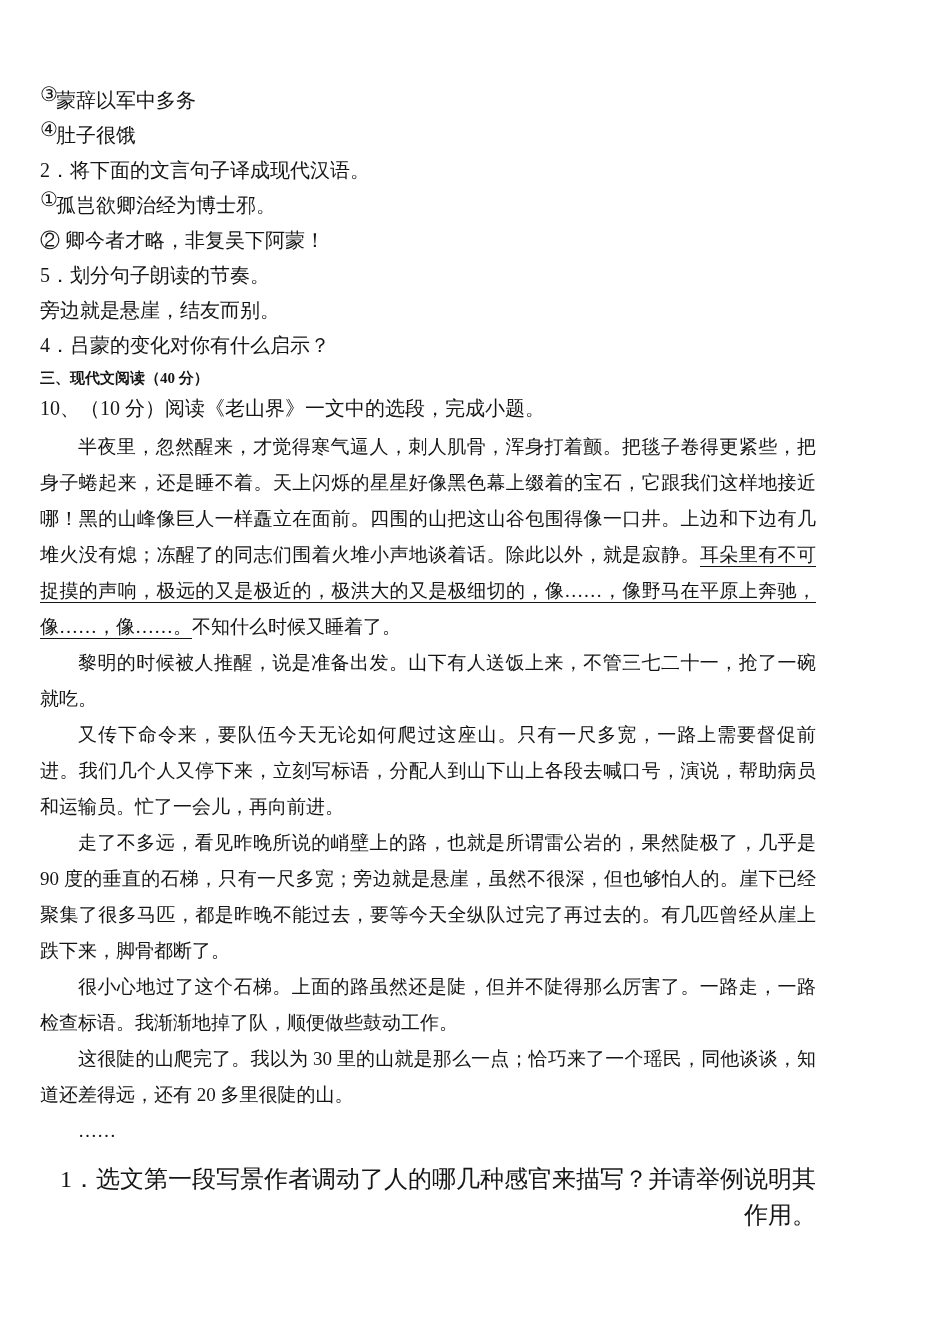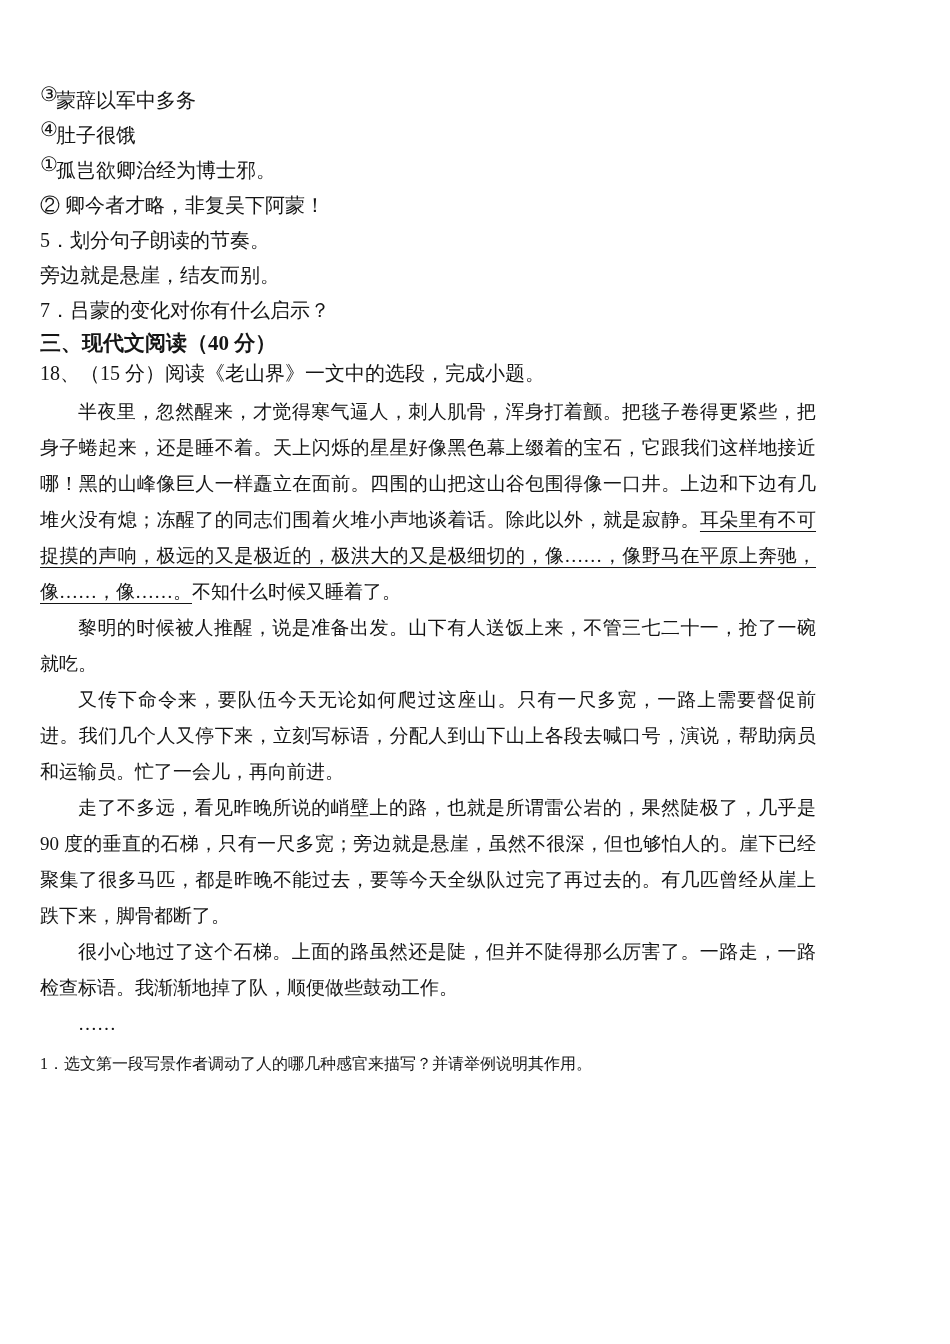--- a/index.html
+++ b/index.html
@@ -29,21 +29,21 @@
     white-space: nowrap;
   }
   .circ {
     display: inline-block;
     position: relative;
     top: -6px;
     margin-right: -2px;
   }
   
   .sec-title {
-    font-size: 21px;
+    font-size: 15px;
     font-weight: bold;
     line-height: 31px;
   }
   .intro {
     font-size: 20px;
     line-height: 28px;
   }
   
   .passage {
     margin-top: 7px;
@@ -55,49 +55,52 @@
     text-align: justify;
     text-indent: 2em;
   }
   .u-seg {
     text-decoration: underline;
     text-underline-offset: 5px;
     text-decoration-thickness: 1px;
   }
   
   .question {
-    margin-top: 4px;
-    font-size: 16px;
+    margin-top: 12px;
+    font-size: 24px;
     line-height: 36px;
+    text-align: right;
   }
 </style>
 </head>
 <body>
 
 <div class="page">
 
   <section class="wenyan">
     <div class="line"><span class="circ">③</span><span>蒙辞以军中多务</span></div>
     <div class="line"><span class="circ">④</span><span>肚子很饿</span></div>
+    <div class="line">2．将下面的文言句子译成现代汉语。</div>
     <div class="line"><span class="circ">①</span><span>孤岂欲卿治经为博士邪。</span></div>
     <div class="line">② 卿今者才略，非复吴下阿蒙！</div>
     <div class="line">5．划分句子朗读的节奏。</div>
     <div class="line">旁边就是悬崖，结友而别。</div>
-    <div class="line">7．吕蒙的变化对你有什么启示？</div>
+    <div class="line">4．吕蒙的变化对你有什么启示？</div>
   </section>
 
   <section>
     <div class="sec-title">三、现代文阅读（40 分）</div>
-    <div class="intro">18、（15 分）阅读《老山界》一文中的选段，完成小题。</div>
+    <div class="intro">10、（10 分）阅读《老山界》一文中的选段，完成小题。</div>
 
     <div class="passage">
       <p><span>半夜里，忽然醒来，才觉得寒气逼人，刺人肌骨，浑身打着颤。把毯子卷得更紧些，把身子蜷起来，还是睡不着。天上闪烁的星星好像黑色幕上缀着的宝石，它跟我们这样地接近哪！黑的山峰像巨人一样矗立在面前。四围的山把这山谷包围得像一口井。上边和下边有几堆火没有熄；冻醒了的同志们围着火堆小声地谈着话。除此以外，就是寂静。</span><span class="u-seg">耳朵里有不可捉摸的声响，极远的又是极近的，极洪大的又是极细切的，像……，像野马在平原上奔驰，像……，像……。</span><span>不知什么时候又睡着了。</span></p>
       <p>黎明的时候被人推醒，说是准备出发。山下有人送饭上来，不管三七二十一，抢了一碗就吃。</p>
       <p>又传下命令来，要队伍今天无论如何爬过这座山。只有一尺多宽，一路上需要督促前进。我们几个人又停下来，立刻写标语，分配人到山下山上各段去喊口号，演说，帮助病员和运输员。忙了一会儿，再向前进。</p>
       <p>走了不多远，看见昨晚所说的峭壁上的路，也就是所谓雷公岩的，果然陡极了，几乎是 90 度的垂直的石梯，只有一尺多宽；旁边就是悬崖，虽然不很深，但也够怕人的。崖下已经聚集了很多马匹，都是昨晚不能过去，要等今天全纵队过完了再过去的。有几匹曾经从崖上跌下来，脚骨都断了。</p>
       <p>很小心地过了这个石梯。上面的路虽然还是陡，但并不陡得那么厉害了。一路走，一路检查标语。我渐渐地掉了队，顺便做些鼓动工作。</p>
+      <p>这很陡的山爬完了。我以为 30 里的山就是那么一点；恰巧来了一个瑶民，同他谈谈，知道还差得远，还有 20 多里很陡的山。</p>
       <p>……</p>
     </div>
 
     <div class="question">1．选文第一段写景作者调动了人的哪几种感官来描写？并请举例说明其作用。</div>
   </section>
 
 </div>
 
 </body></html>

